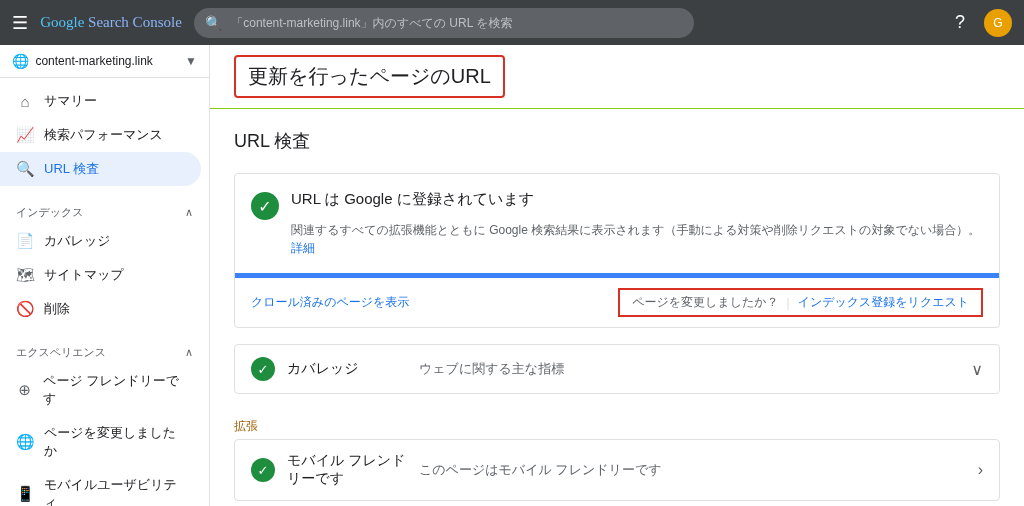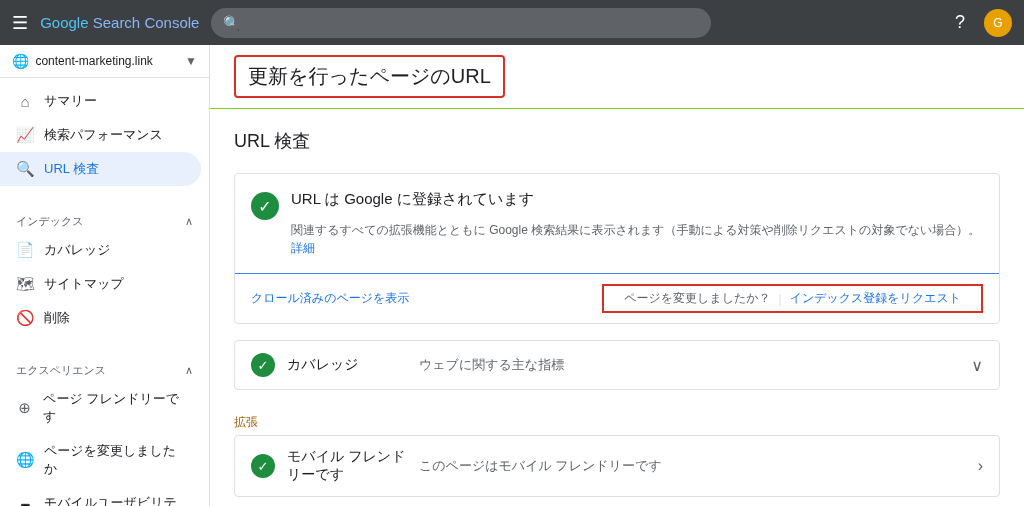--- a/index.html
+++ b/index.html
@@ -8,21 +8,21 @@
     
     .topbar {
       background: #3c4043;
       height: 45px;
       display: flex;
       align-items: center;
       padding: 0 12px;
       gap: 12px;
     }
     .topbar-menu-icon { color: #fff; font-size: 18px; cursor: pointer; }
-    .topbar-logo { color: #fff; font-size: 15px; font-weight: 500; white-space: nowrap; }
+    .topbar-logo { color: #fff; font-size: 15px; font-weight: 500; white-space: nowrap; font-family: Liberation Serif, serif; }
     .topbar-logo span { color: #4fc3f7; }
     .topbar-search {
       flex: 1;
       max-width: 500px;
       background: #5f6368;
       border-radius: 20px;
       height: 30px;
       display: flex;
       align-items: center;
       padding: 0 12px;
@@ -76,21 +76,21 @@
       cursor: pointer;
       color: #202124;
       font-size: 13px;
       border-radius: 0 20px 20px 0;
       margin-right: 8px;
     }
     .nav-item.active { background: #e8f0fe; color: #1a73e8; font-weight: 500; }
     .nav-item.active .nav-icon { color: #1a73e8; }
     .nav-icon { color: #5f6368; font-size: 15px; width: 18px; text-align: center; }
     .nav-section-label {
-      padding: 28px 16px 4px 16px;
+      padding: 19px 16px 4px 16px;
       font-size: 11px;
       color: #5f6368;
       font-weight: 500;
       display: flex;
       align-items: center;
       justify-content: space-between;
     }
     .nav-section-chevron { font-size: 11px; color: #5f6368; cursor: pointer; }
 
     
@@ -139,31 +139,31 @@
       font-size: 16px;
       flex-shrink: 0;
       margin-top: 2px;
     }
     .result-text-block { flex: 1; }
     .result-title { font-size: 15px; color: #202124; font-weight: 500; margin-bottom: 12px; }
     .result-desc { font-size: 12px; color: #5f6368; line-height: 1.5; margin-top: 8px; }
     .result-desc a { color: #1a73e8; text-decoration: none; }
 
     .result-card-footer {
-      border-top: 1px solid #3b82f6;
+      border-top: 5px solid #3b82f6;
       display: flex;
       align-items: center;
       padding: 10px 16px;
     }
     .result-footer-left { flex: 1; font-size: 12px; color: #1a73e8; cursor: pointer; }
     .result-footer-right {
       font-size: 12px;
       color: #1a73e8;
       border: 2px solid #d93025;
-      padding: 4px 20px;
+      padding: 4px 12px;
       cursor: pointer;
       display: flex;
       align-items: center;
       gap: 4px;
     }
     .result-footer-right .divider { color: #e0e0e0; margin: 0 4px; }
 
     
     .coverage-card {
       border: 1px solid #e0e0e0;
@@ -196,20 +196,21 @@
 </head>
 <body>
 
 <div class="topbar">
   <span class="topbar-menu-icon">☰</span>
   <span class="topbar-logo">
     <span>Google </span><span style="color:#8ab4f8">Search Console</span>
   </span>
   <div class="topbar-search">
     <span class="topbar-search-icon">🔍</span>
+    <input type="text" placeholder="「content-marketing.link」内のすべての URL を検索" style="">
   </div>
   <div class="topbar-right">
     <div class="topbar-icon-btn">?</div>
     <div class="topbar-avatar">G</div>
   </div>
 </div>
 
 <div class="main-layout">
 
   <div class="sidebar">

